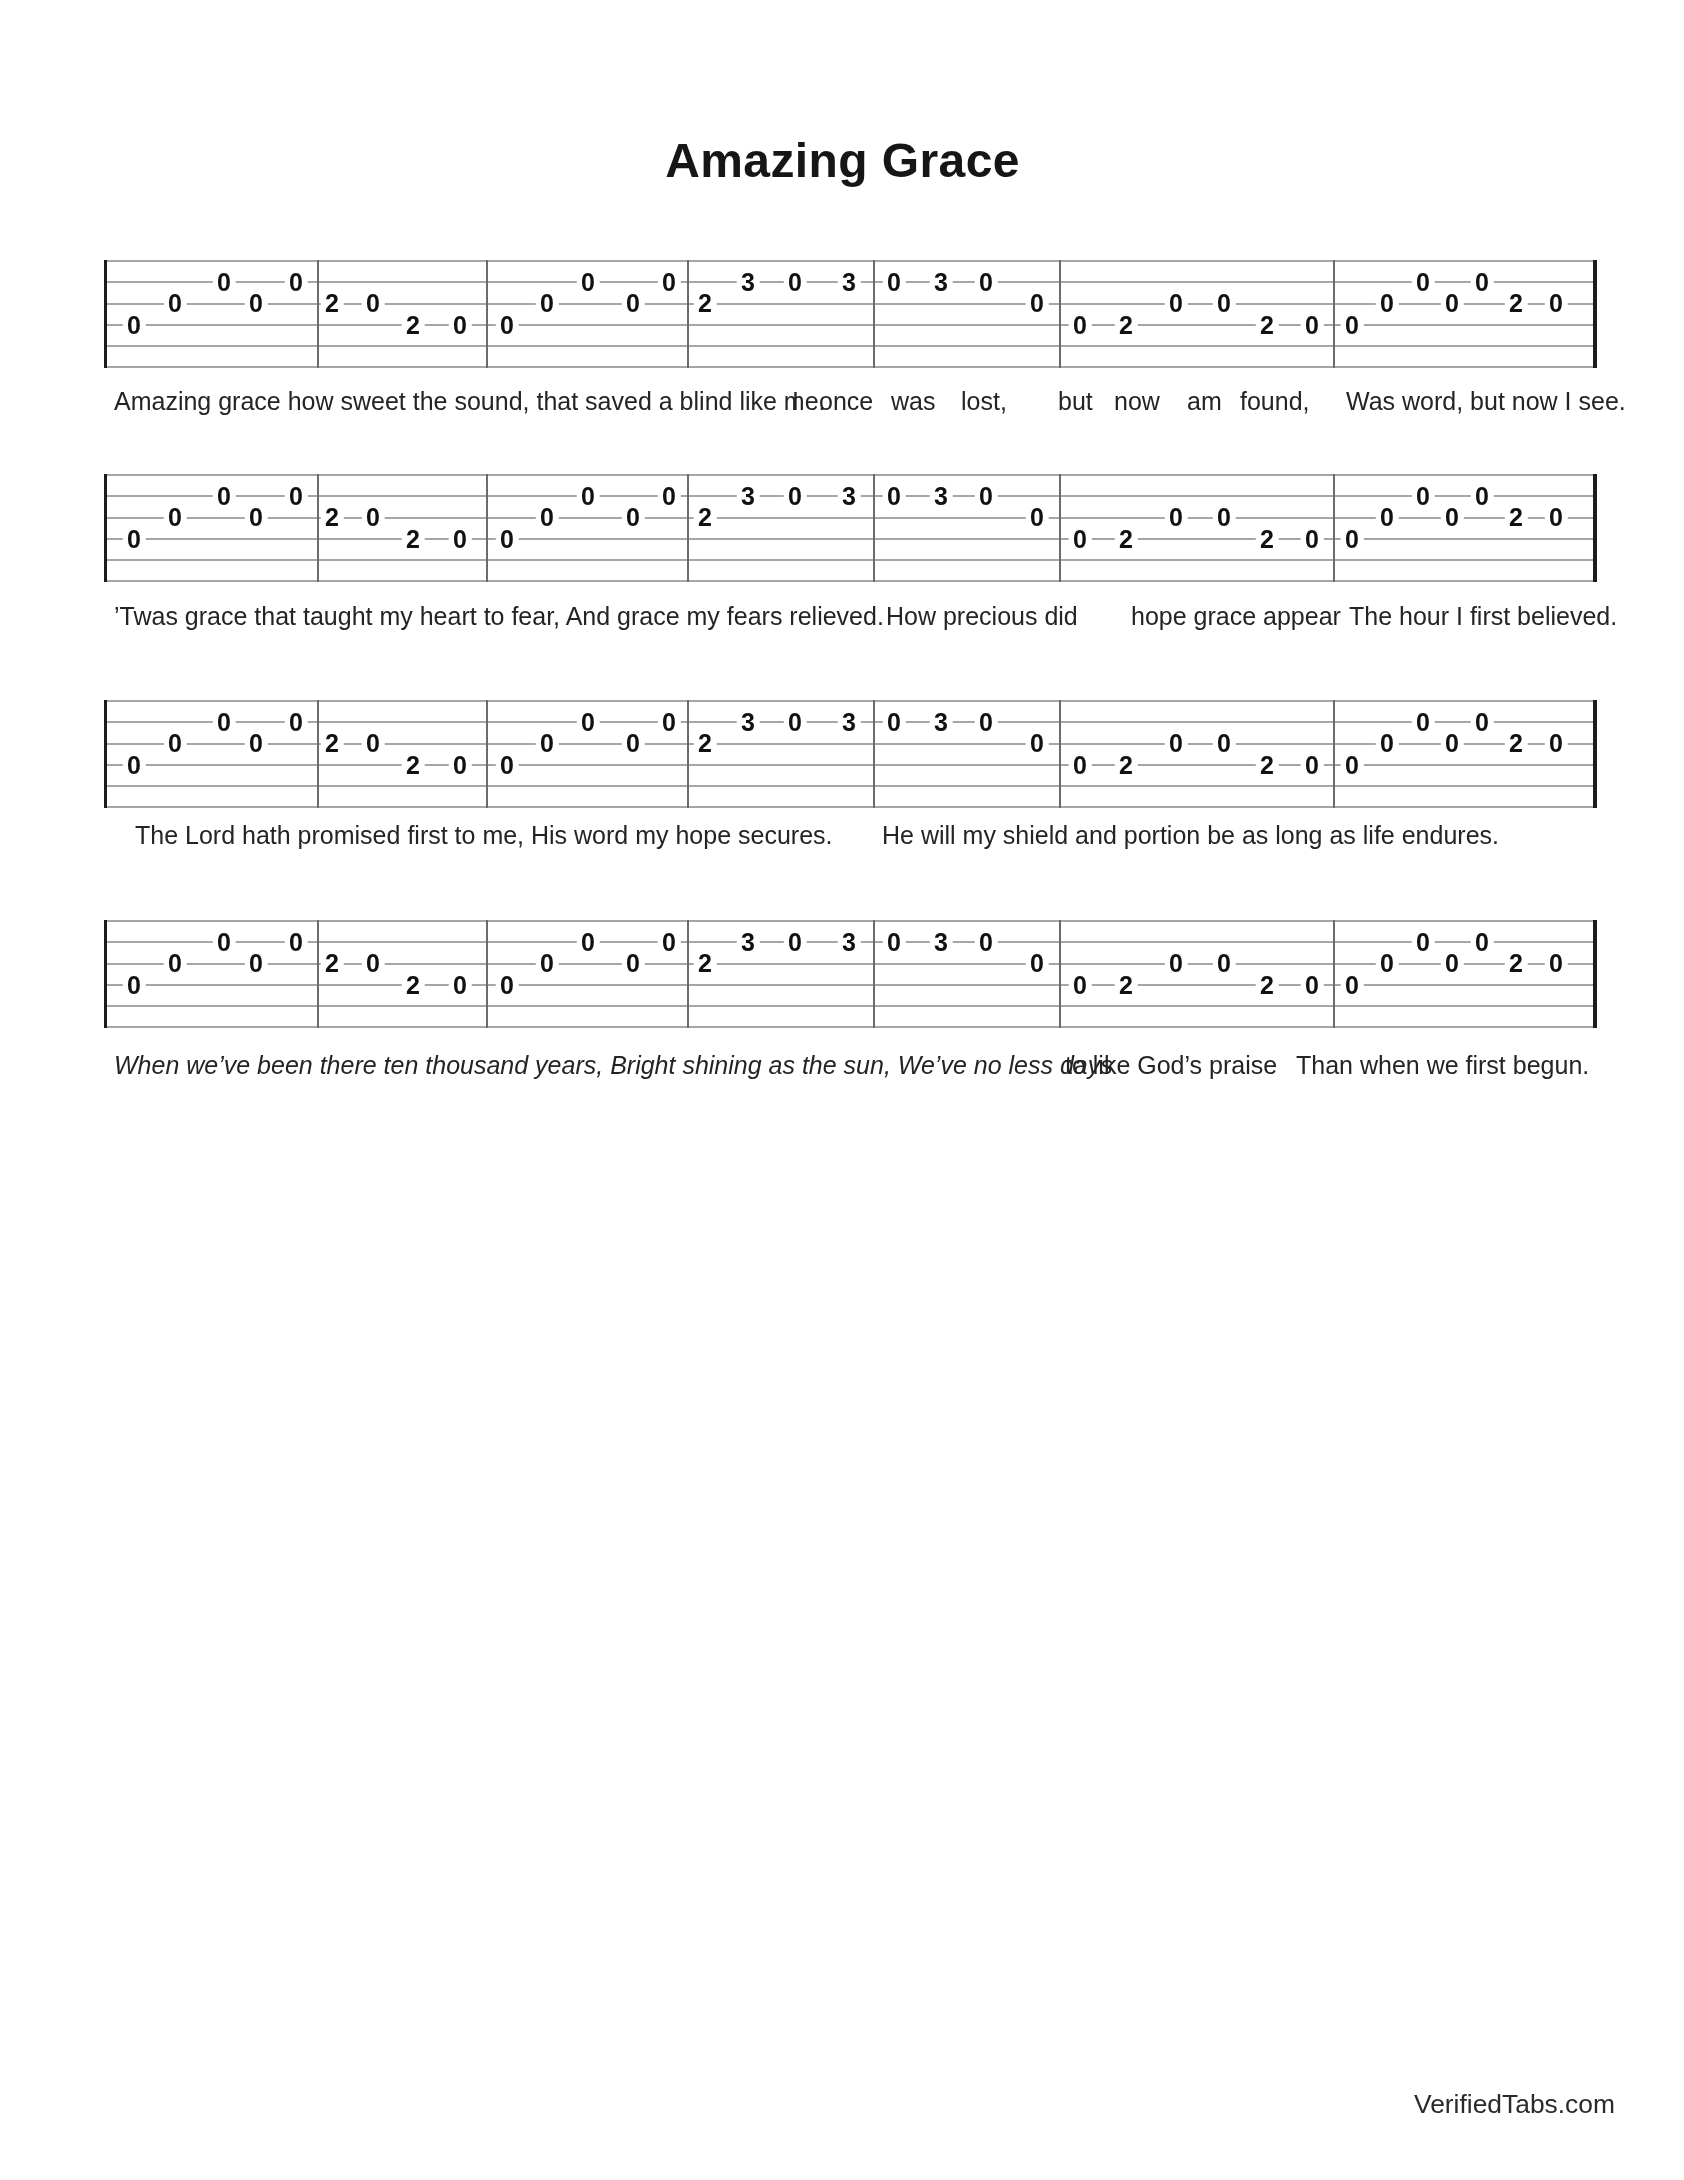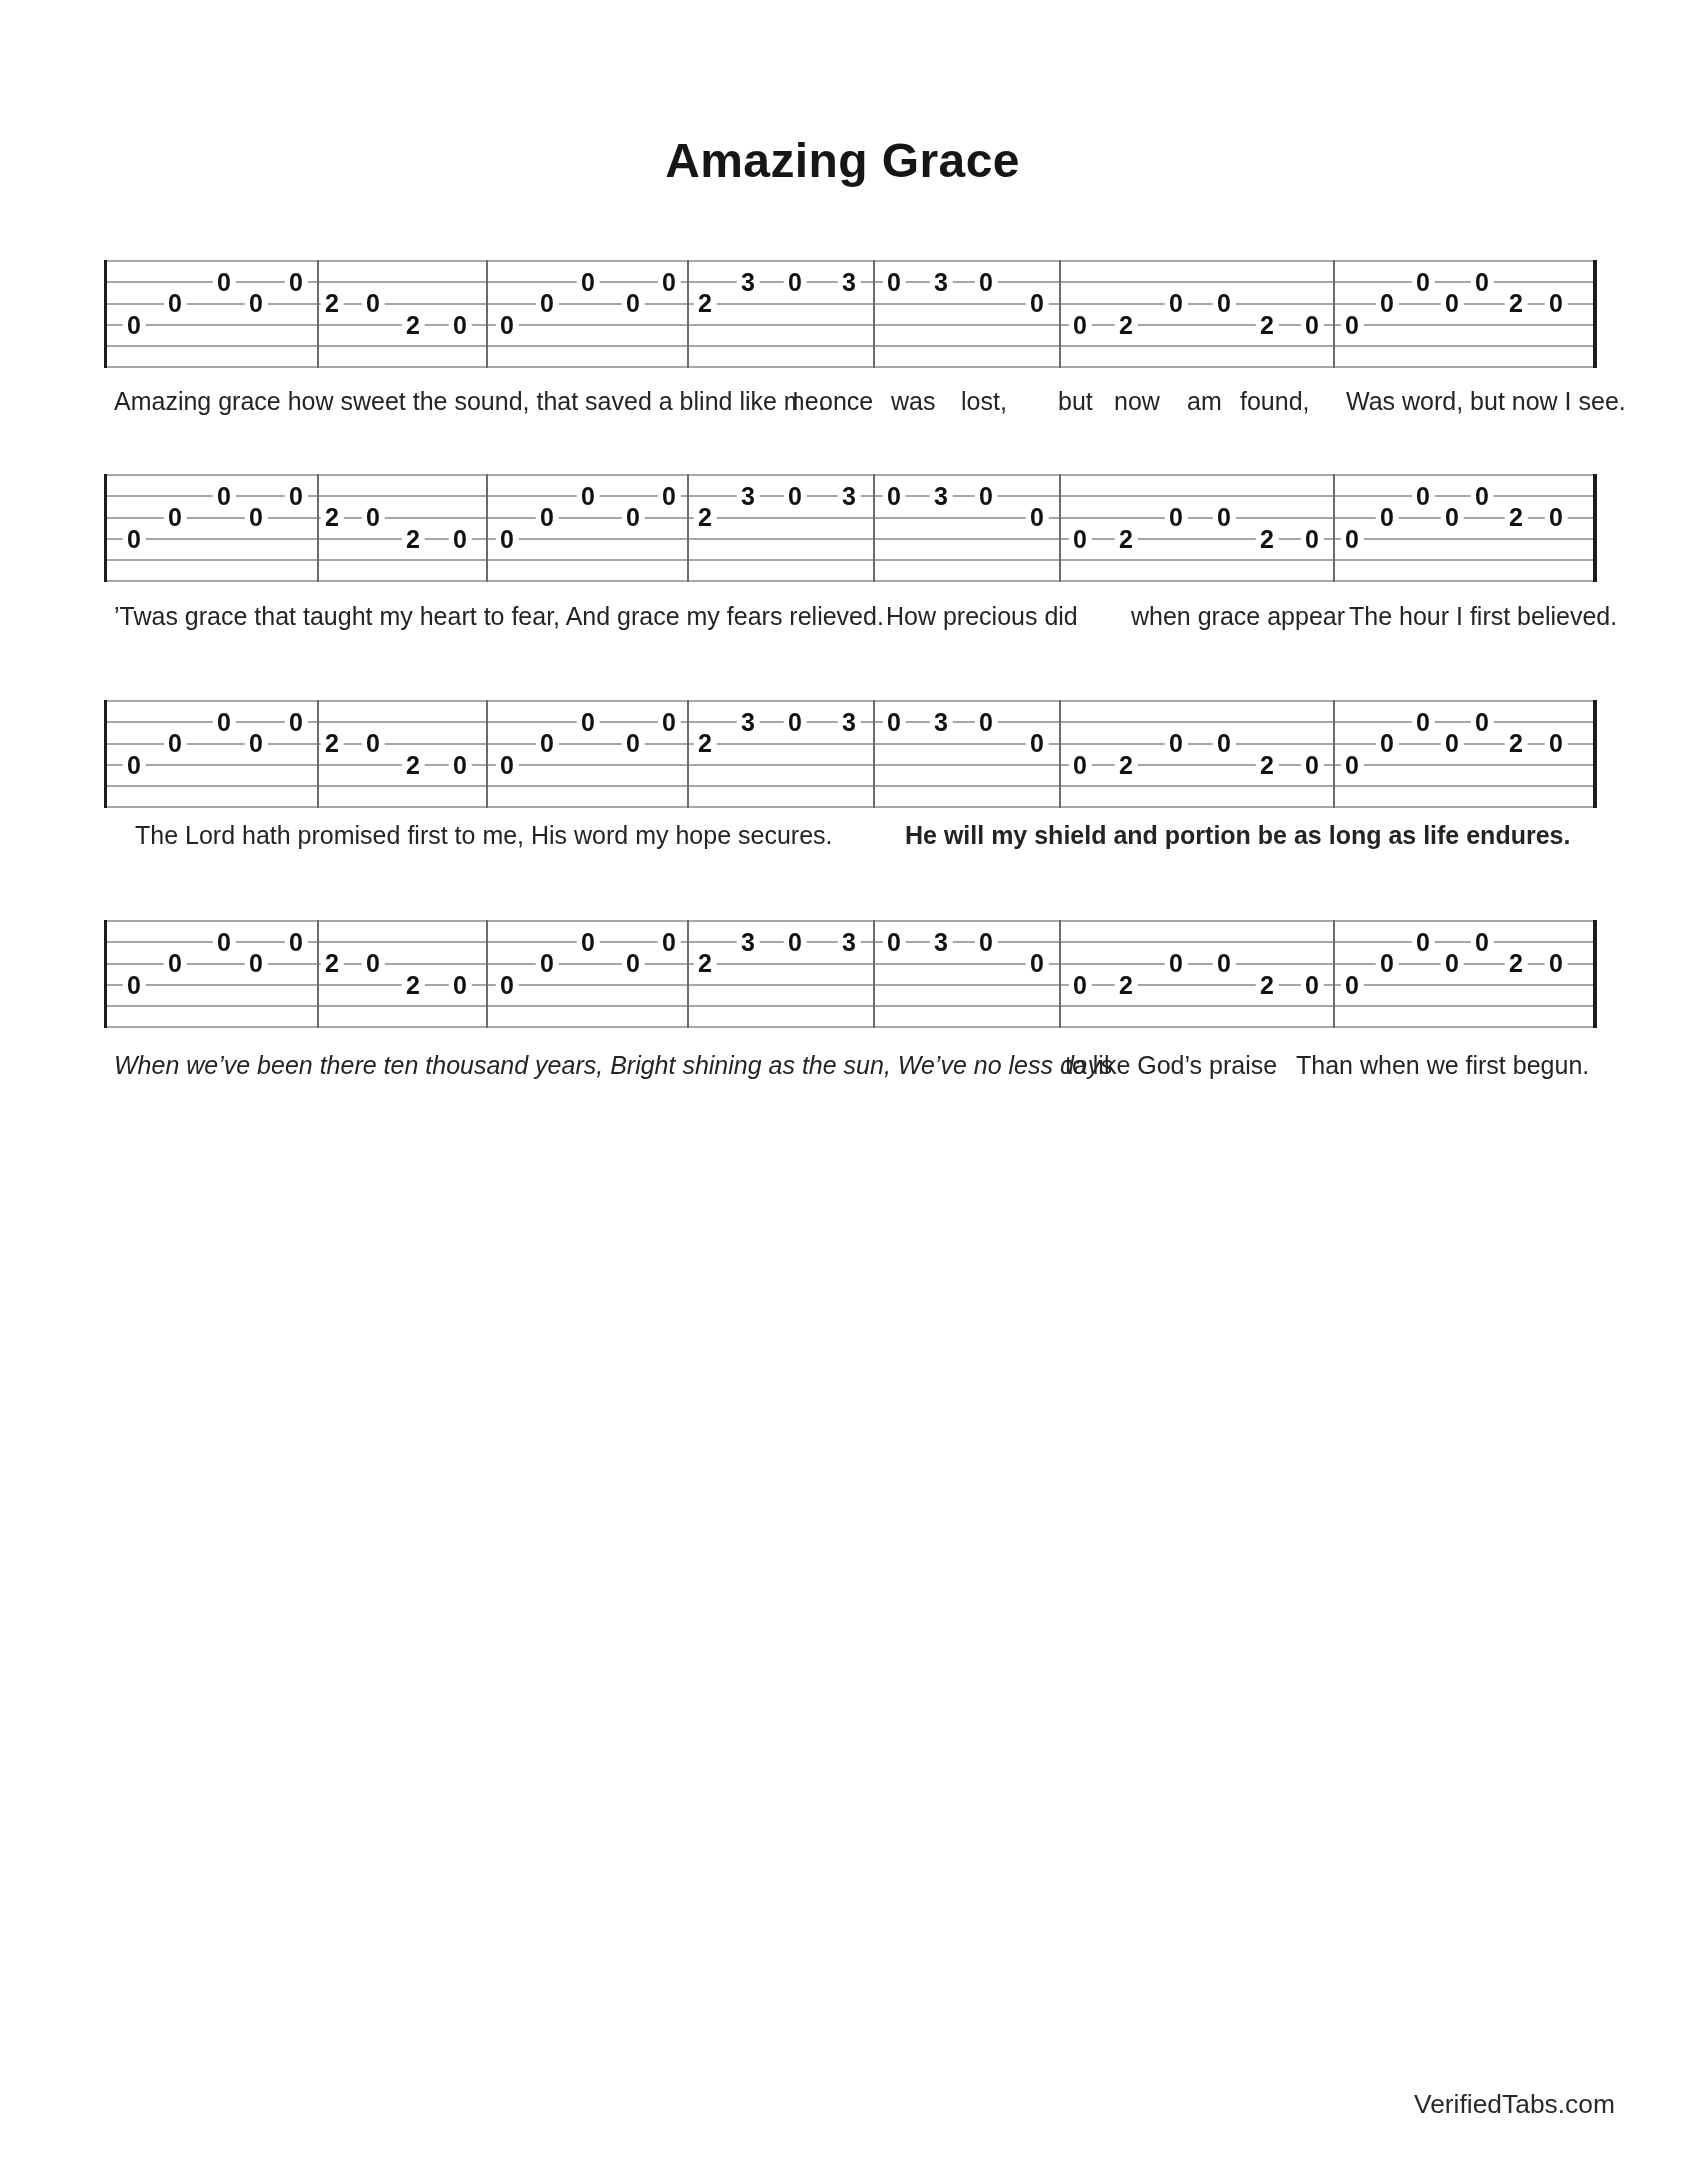--- a/index.html
+++ b/index.html
@@ -198,21 +198,21 @@
       <span class="fret" style="left: 1283px; top: 43px;">0</span>
       <span class="fret" style="left: 1319px; top: 22px;">0</span>
       <span class="fret" style="left: 1348px; top: 43px;">0</span>
       <span class="fret" style="left: 1378px; top: 22px;">0</span>
       <span class="fret" style="left: 1412px; top: 43px;">2</span>
       <span class="fret" style="left: 1452px; top: 43px;">0</span>
     </div>
     <div>
       <span class="lyric-segment" style="left: 114px; top: 601px;">’Twas grace that taught my heart to fear, And grace my fears relieved.</span>
       <span class="lyric-segment" style="left: 886px; top: 601px;">How precious did</span>
-      <span class="lyric-segment" style="left: 1131px; top: 601px;">when grace appear</span>
+      <span class="lyric-segment" style="left: 1131px; top: 601px;">hope grace appear</span>
       <span class="lyric-segment" style="left: 1349px; top: 601px;">The hour I first believed.</span>
     </div>
     <div class="staff" style="left: 104px; top: 700px; width: 1492px; height: 108px;">
       <div class="staff-line" style="top: 0px; background: rgb(166, 166, 166);"></div>
       <div class="staff-line" style="top: 21px; background: rgb(166, 166, 166);"></div>
       <div class="staff-line" style="top: 43px; background: rgb(166, 166, 166);"></div>
       <div class="staff-line" style="top: 64px; background: rgb(166, 166, 166);"></div>
       <div class="staff-line" style="top: 85px; background: rgb(166, 166, 166);"></div>
       <div class="staff-line" style="top: 106px; background: rgb(166, 166, 166);"></div>
       <div class="barline edge" style="width: 3.4px; height: 108px; left: 0px;"></div>
@@ -254,21 +254,21 @@
       <span class="fret" style="left: 1248px; top: 65px;">0</span>
       <span class="fret" style="left: 1283px; top: 43px;">0</span>
       <span class="fret" style="left: 1319px; top: 22px;">0</span>
       <span class="fret" style="left: 1348px; top: 43px;">0</span>
       <span class="fret" style="left: 1378px; top: 22px;">0</span>
       <span class="fret" style="left: 1412px; top: 43px;">2</span>
       <span class="fret" style="left: 1452px; top: 43px;">0</span>
     </div>
     <div>
       <span class="lyric-segment" style="left: 135px; top: 820px;">The Lord hath promised first to me, His word my hope secures.</span>
-      <span class="lyric-segment" style="left: 905px; top: 820px; font-weight: bold;">He will my shield and portion be as long as life endures.</span>
+      <span class="lyric-segment" style="left: 882px; top: 820px;">He will my shield and portion be as long as life endures.</span>
     </div>
     <div class="staff" style="left: 104px; top: 920px; width: 1492px; height: 108px;">
       <div class="staff-line" style="top: 0px; background: rgb(166, 166, 166);"></div>
       <div class="staff-line" style="top: 21px; background: rgb(166, 166, 166);"></div>
       <div class="staff-line" style="top: 43px; background: rgb(166, 166, 166);"></div>
       <div class="staff-line" style="top: 64px; background: rgb(166, 166, 166);"></div>
       <div class="staff-line" style="top: 85px; background: rgb(166, 166, 166);"></div>
       <div class="staff-line" style="top: 106px; background: rgb(166, 166, 166);"></div>
       <div class="barline edge" style="width: 3.4px; height: 108px; left: 0px;"></div>
       <div class="barline" style="width: 1.7px; height: 108px; left: 213px; background: rgb(107, 107, 107);"></div>

